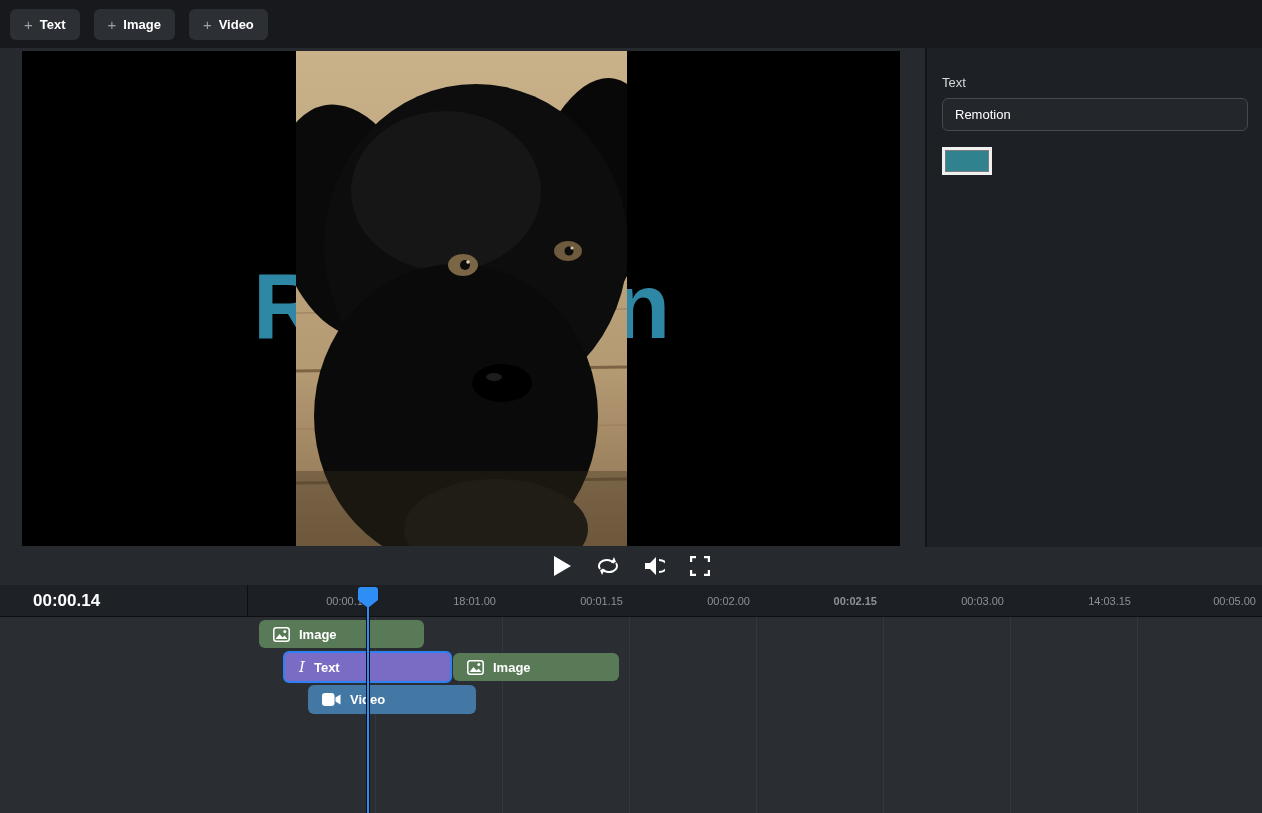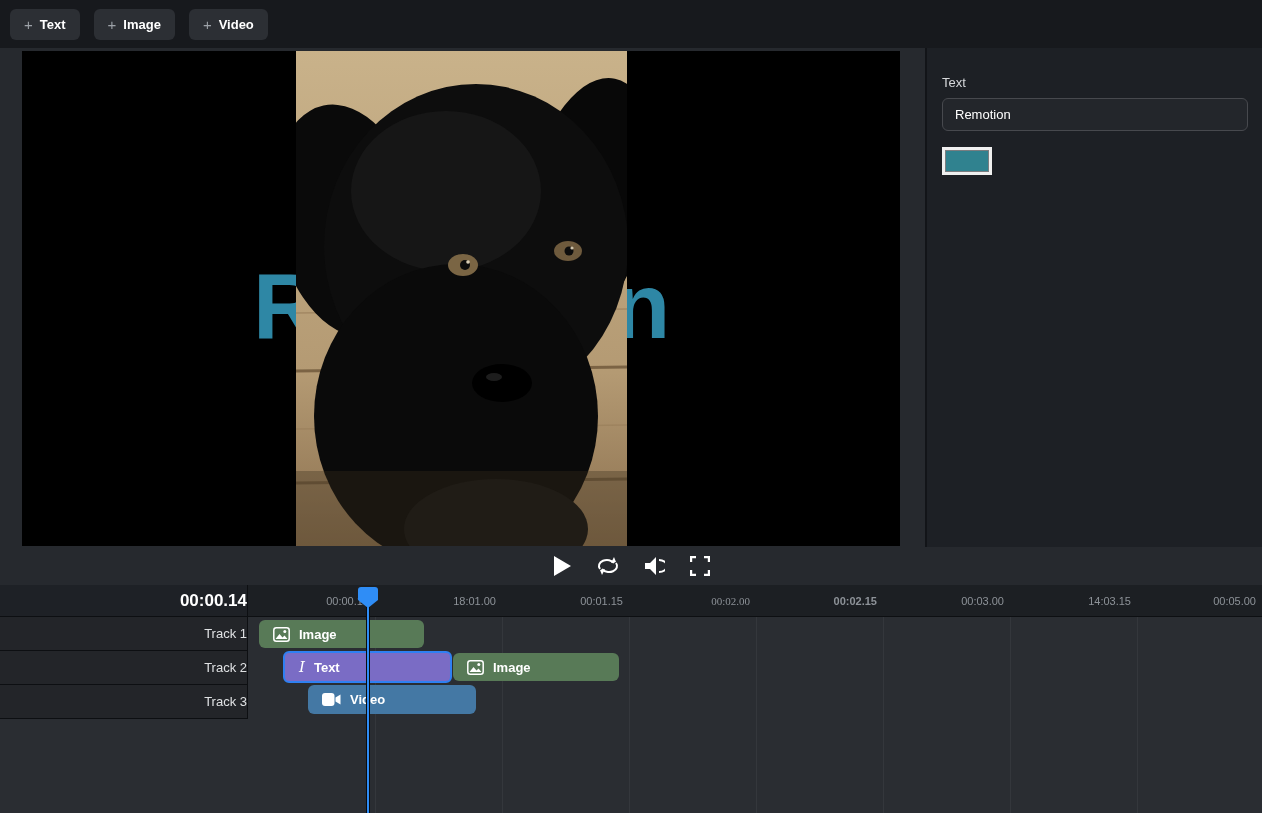--- a/index.html
+++ b/index.html
@@ -40,21 +40,21 @@
   .tp-btn svg { display:block; }
 
   
   .timeline { position:relative; height:228px; background:#2a2d32; overflow:hidden; }
   .gridline { position:absolute; top:0; bottom:0; width:1px; background:#34373c; z-index:0; }
   .ruler { position:absolute; left:248px; right:0; top:0; height:32px;
     background:#1c1f23; border-bottom:1px solid #0d0f12; z-index:1; }
   .tick { position:absolute; top:0; height:32px; line-height:32px; width:88px;
     text-align:right; color:#8d9298; font-size:11px; }
   .left-col { position:absolute; left:0; top:0; width:248px; z-index:3;
-    border-right:1px solid #0d0f12;text-align:right; }
+    border-right:1px solid #0d0f12; }
   .tc-cell { height:32px; background:#1e2126; border-bottom:1px solid #0d0f12;
     color:#fff; font-size:17px; font-weight:700; line-height:32px; padding-left:33px; }
   .track-row { height:34px; background:#232529; border-bottom:1px solid #0d0f12;
     color:#dfe1e3; font-size:13px; line-height:33px; padding-left:32px; }
   .clip { position:absolute; border-radius:6px; display:flex; align-items:center;
     gap:9px; padding-left:14px; color:#fff; font-size:13px; font-weight:600;
     cursor:pointer; z-index:2; }
   .clip.selected { border:2px solid #2f80f2; }
   .clip .ticon { display:flex; align-items:center; }
   .ticon-text { font-family:"DejaVu Serif", serif; font-style:italic; font-size:15px;
@@ -174,33 +174,28 @@
       <div class="gridline" style="left: 629px;"></div>
       <div class="gridline" style="left: 756px;"></div>
       <div class="gridline" style="left: 883px;"></div>
       <div class="gridline" style="left: 1010px;"></div>
       <div class="gridline" style="left: 1137px;"></div>
     </div>
   <div class="ruler" id="ruler">
       <div class="tick" style="left: 33px;">00:00.15</div>
       <div class="tick" style="left: 160px;">18:01.00</div>
       <div class="tick" style="left: 287px;">00:01.15</div>
-      <div class="tick" style="left: 414px; font-family: Liberation Serif, serif;">00:02.00</div>
+      <div class="tick" style="left: 414px;">00:02.00</div>
       <div class="tick" style="left: 541px; font-weight: bold;">00:02.15</div>
       <div class="tick" style="left: 668px;">00:03.00</div>
       <div class="tick" style="left: 795px;">14:03.15</div>
       <div class="tick" style="left: 920px;">00:05.00</div>
     </div>
   <div class="left-col">
     <div class="tc-cell">00:00.14</div>
-    <div id="track-rows">
-        <div class="track-row">Track 1</div>
-        <div class="track-row">Track 2</div>
-        <div class="track-row">Track 3</div>
-      </div>
   </div>
   <div id="clips">
       <div class="clip" style="left: 259px; top: 35px; width: 165px; height: 28px; background: rgb(88, 122, 87);">
         <span class="ticon">
           <svg width="17" height="15" viewBox="0 0 17 15">
             <rect x="0.8" y="0.8" width="15.4" height="13.4" rx="2.5" fill="none" stroke="#fff" stroke-width="1.5"></rect>
             <path d="M2.5,12 L6.5,7 L9.5,10.5 L11.5,8.5 L14.5,12 Z" fill="#fff"></path>
             <circle cx="11.8" cy="4.6" r="1.5" fill="#fff"></circle>
           </svg>
         </span>

